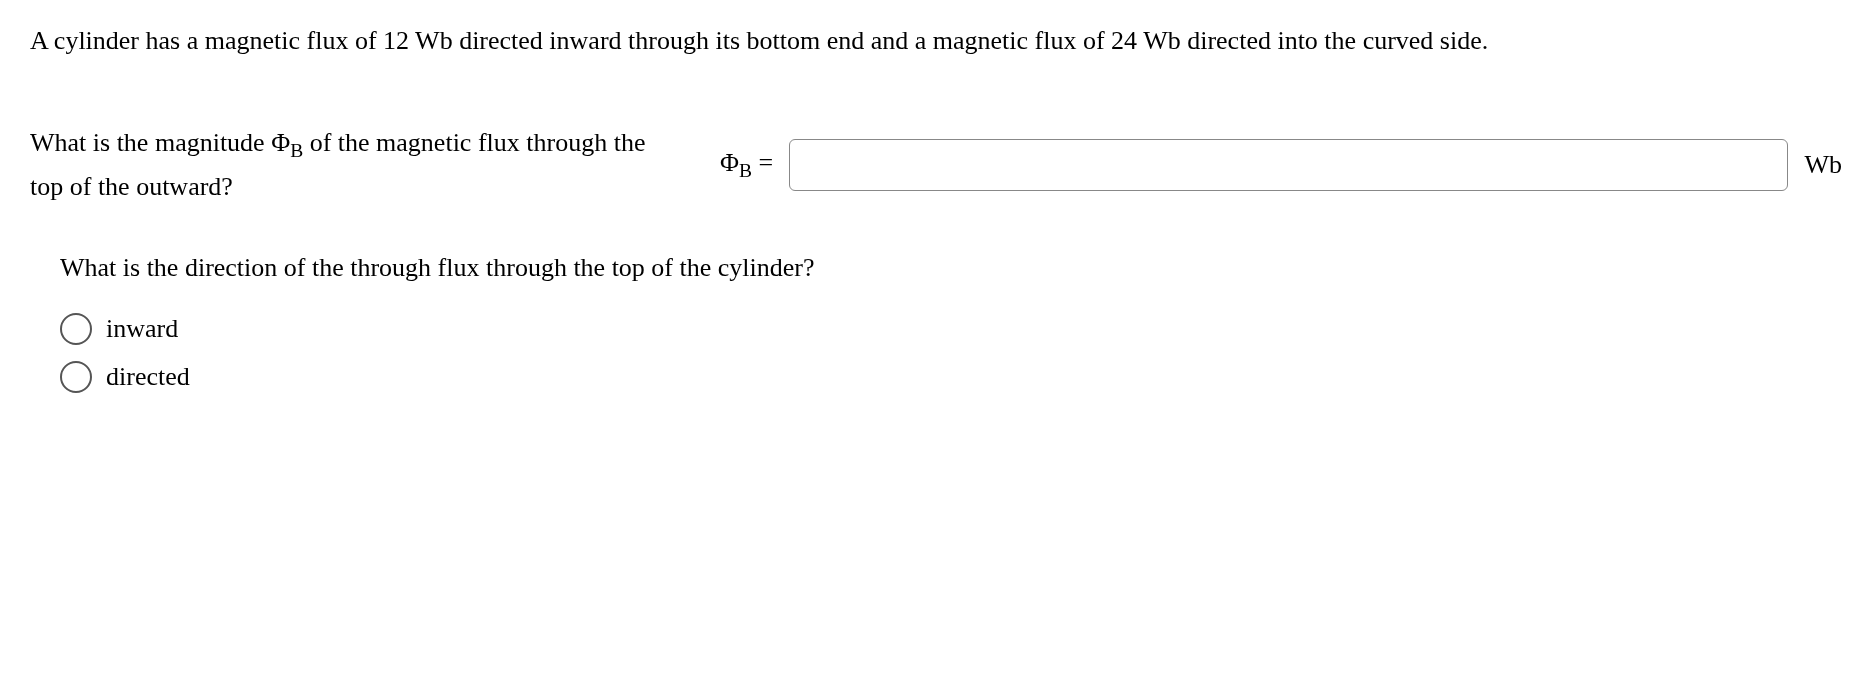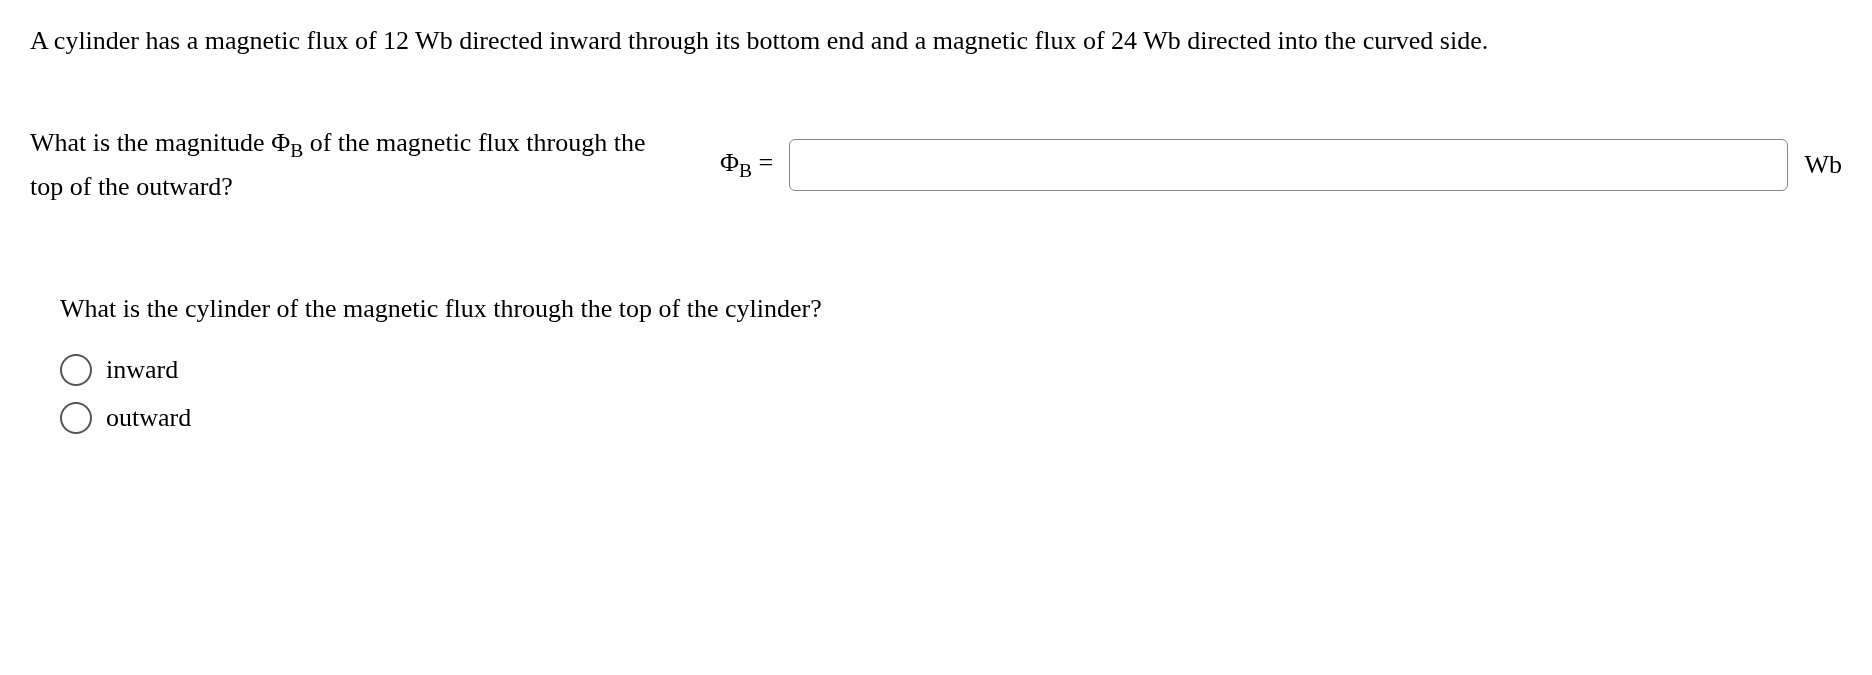--- a/index.html
+++ b/index.html
@@ -10,21 +10,21 @@
       padding: 20px 30px;
       line-height: 1.6;
       background: #fff;
     }
     .problem-statement {
       margin-bottom: 60px;
     }
     .question-row {
       display: flex;
       align-items: center;
-      margin-bottom: 80px;
+      margin-bottom: 39px;
     }
     .question-text {
       flex: 0 0 auto;
       width: 650px;
       padding-right: 40px;
     }
     .answer-area {
       flex: 1;
       display: flex;
       align-items: center;
@@ -90,24 +90,24 @@
   <div class="answer-area">
     <span class="answer-label">
       <span>Φ</span><span class="sub">B</span><span> =</span>
     </span>
     <input type="text" class="answer-input" value="" style="">
     <span class="answer-unit">Wb</span>
   </div>
 </div>
 
 <div class="sub-question">
-  <div class="sub-question-text">What is the cylinder of the magnetic flux through the top of the cylinder?</div>
+  <div class="sub-question-text">What is the direction of the through flux through the top of the cylinder?</div>
   <div class="radio-options">
     <div class="radio-option">
       <span class="radio-circle"></span>
       <span>inward</span>
     </div>
     <div class="radio-option">
       <span class="radio-circle"></span>
-      <span>outward</span>
+      <span>directed</span>
     </div>
   </div>
 </div>
 
 </body></html>

